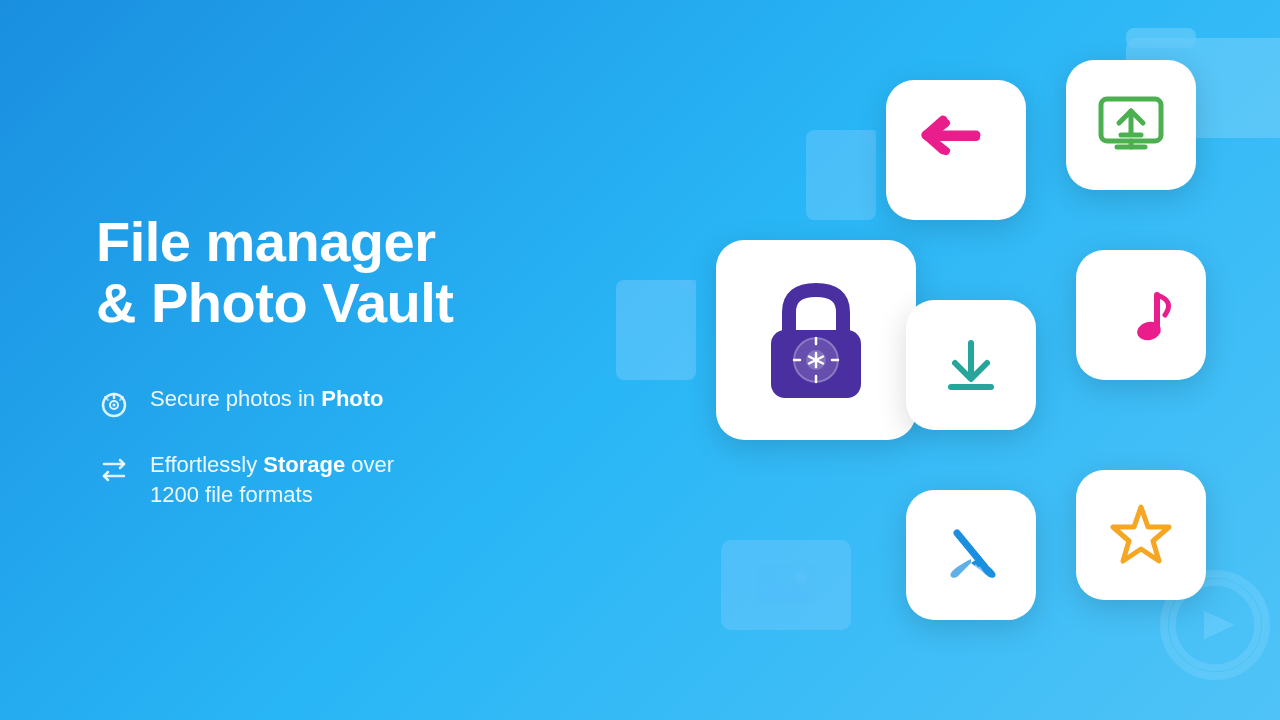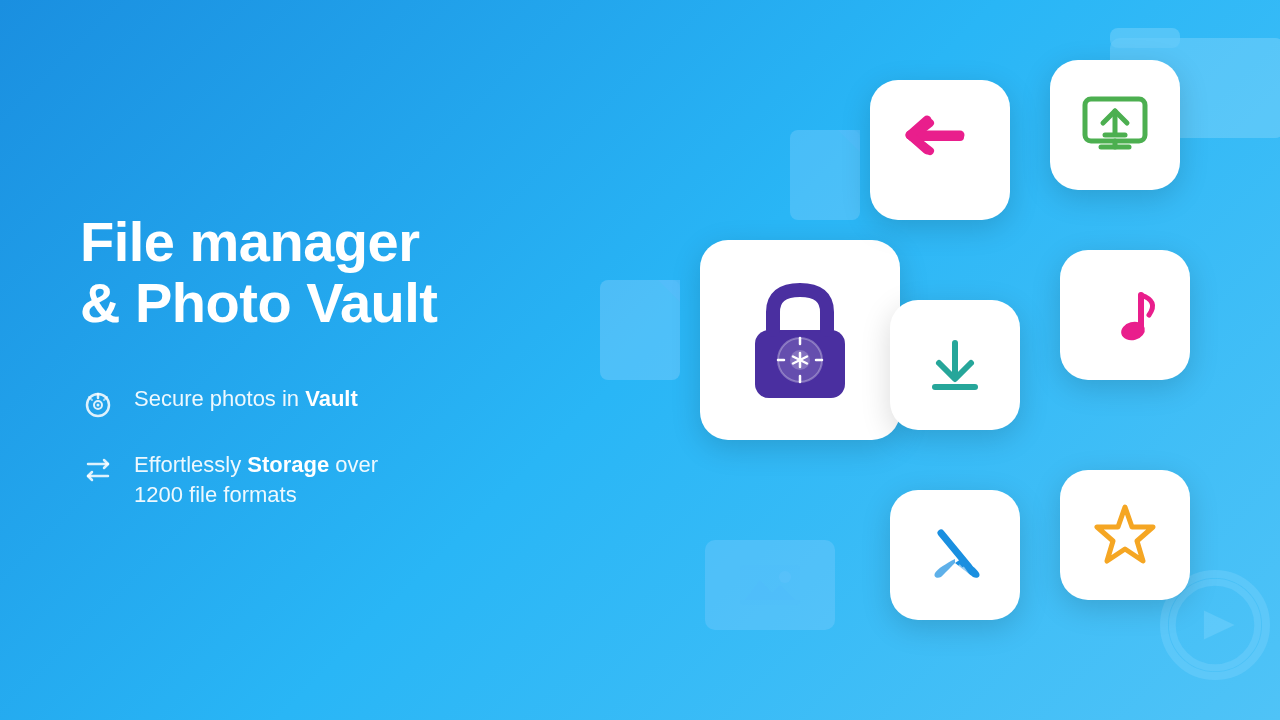--- a/index.html
+++ b/index.html
@@ -9,20 +9,21 @@
       overflow: hidden;
       font-family: 'Segoe UI', Arial, sans-serif;
       background: linear-gradient(135deg, #1a8fe0 0%, #29b6f6 50%, #4fc3f7 100%);
     }
     .container {
       width: 1280px;
       height: 720px;
       position: relative;
       display: flex;
       align-items: center;
+      padding-left: 16px;
     }
     
     .left-panel {
       width: 520px;
       padding: 60px 60px 60px 80px;
       flex-shrink: 0;
       z-index: 2;
     }
     .main-title {
       font-size: 56px;
@@ -207,21 +208,21 @@
           <svg width="32" height="32" viewBox="0 0 32 32" fill="none">
             <circle cx="16" cy="17" r="11" stroke="rgba(255,255,255,0.85)" stroke-width="2.5" fill="none"></circle>
             <path d="M16 6 L16 10" stroke="rgba(255,255,255,0.85)" stroke-width="2.5" stroke-linecap="round"></path>
             <circle cx="16" cy="17" r="4" stroke="rgba(255,255,255,0.85)" stroke-width="2" fill="none"></circle>
             <circle cx="16" cy="17" r="1.5" fill="rgba(255,255,255,0.85)"></circle>
             <path d="M7 9 L10 12" stroke="rgba(255,255,255,0.6)" stroke-width="2" stroke-linecap="round"></path>
             <path d="M25 9 L22 12" stroke="rgba(255,255,255,0.6)" stroke-width="2" stroke-linecap="round"></path>
           </svg>
         </div>
         <div class="feature-text">
-          Secure photos in <strong>Vault</strong>
+          Secure photos in <strong>Photo</strong>
         </div>
       </div>
 
 
       <div class="feature-item">
         <div class="feature-icon">
           <svg width="32" height="32" viewBox="0 0 32 32" fill="none">
             <path d="M6 10 L26 10" stroke="rgba(255,255,255,0.85)" stroke-width="2.5" stroke-linecap="round"></path>
             <path d="M22 6 L26 10 L22 14" stroke="rgba(255,255,255,0.85)" stroke-width="2.5" stroke-linecap="round" stroke-linejoin="round"></path>
             <path d="M26 22 L6 22" stroke="rgba(255,255,255,0.85)" stroke-width="2.5" stroke-linecap="round"></path>

